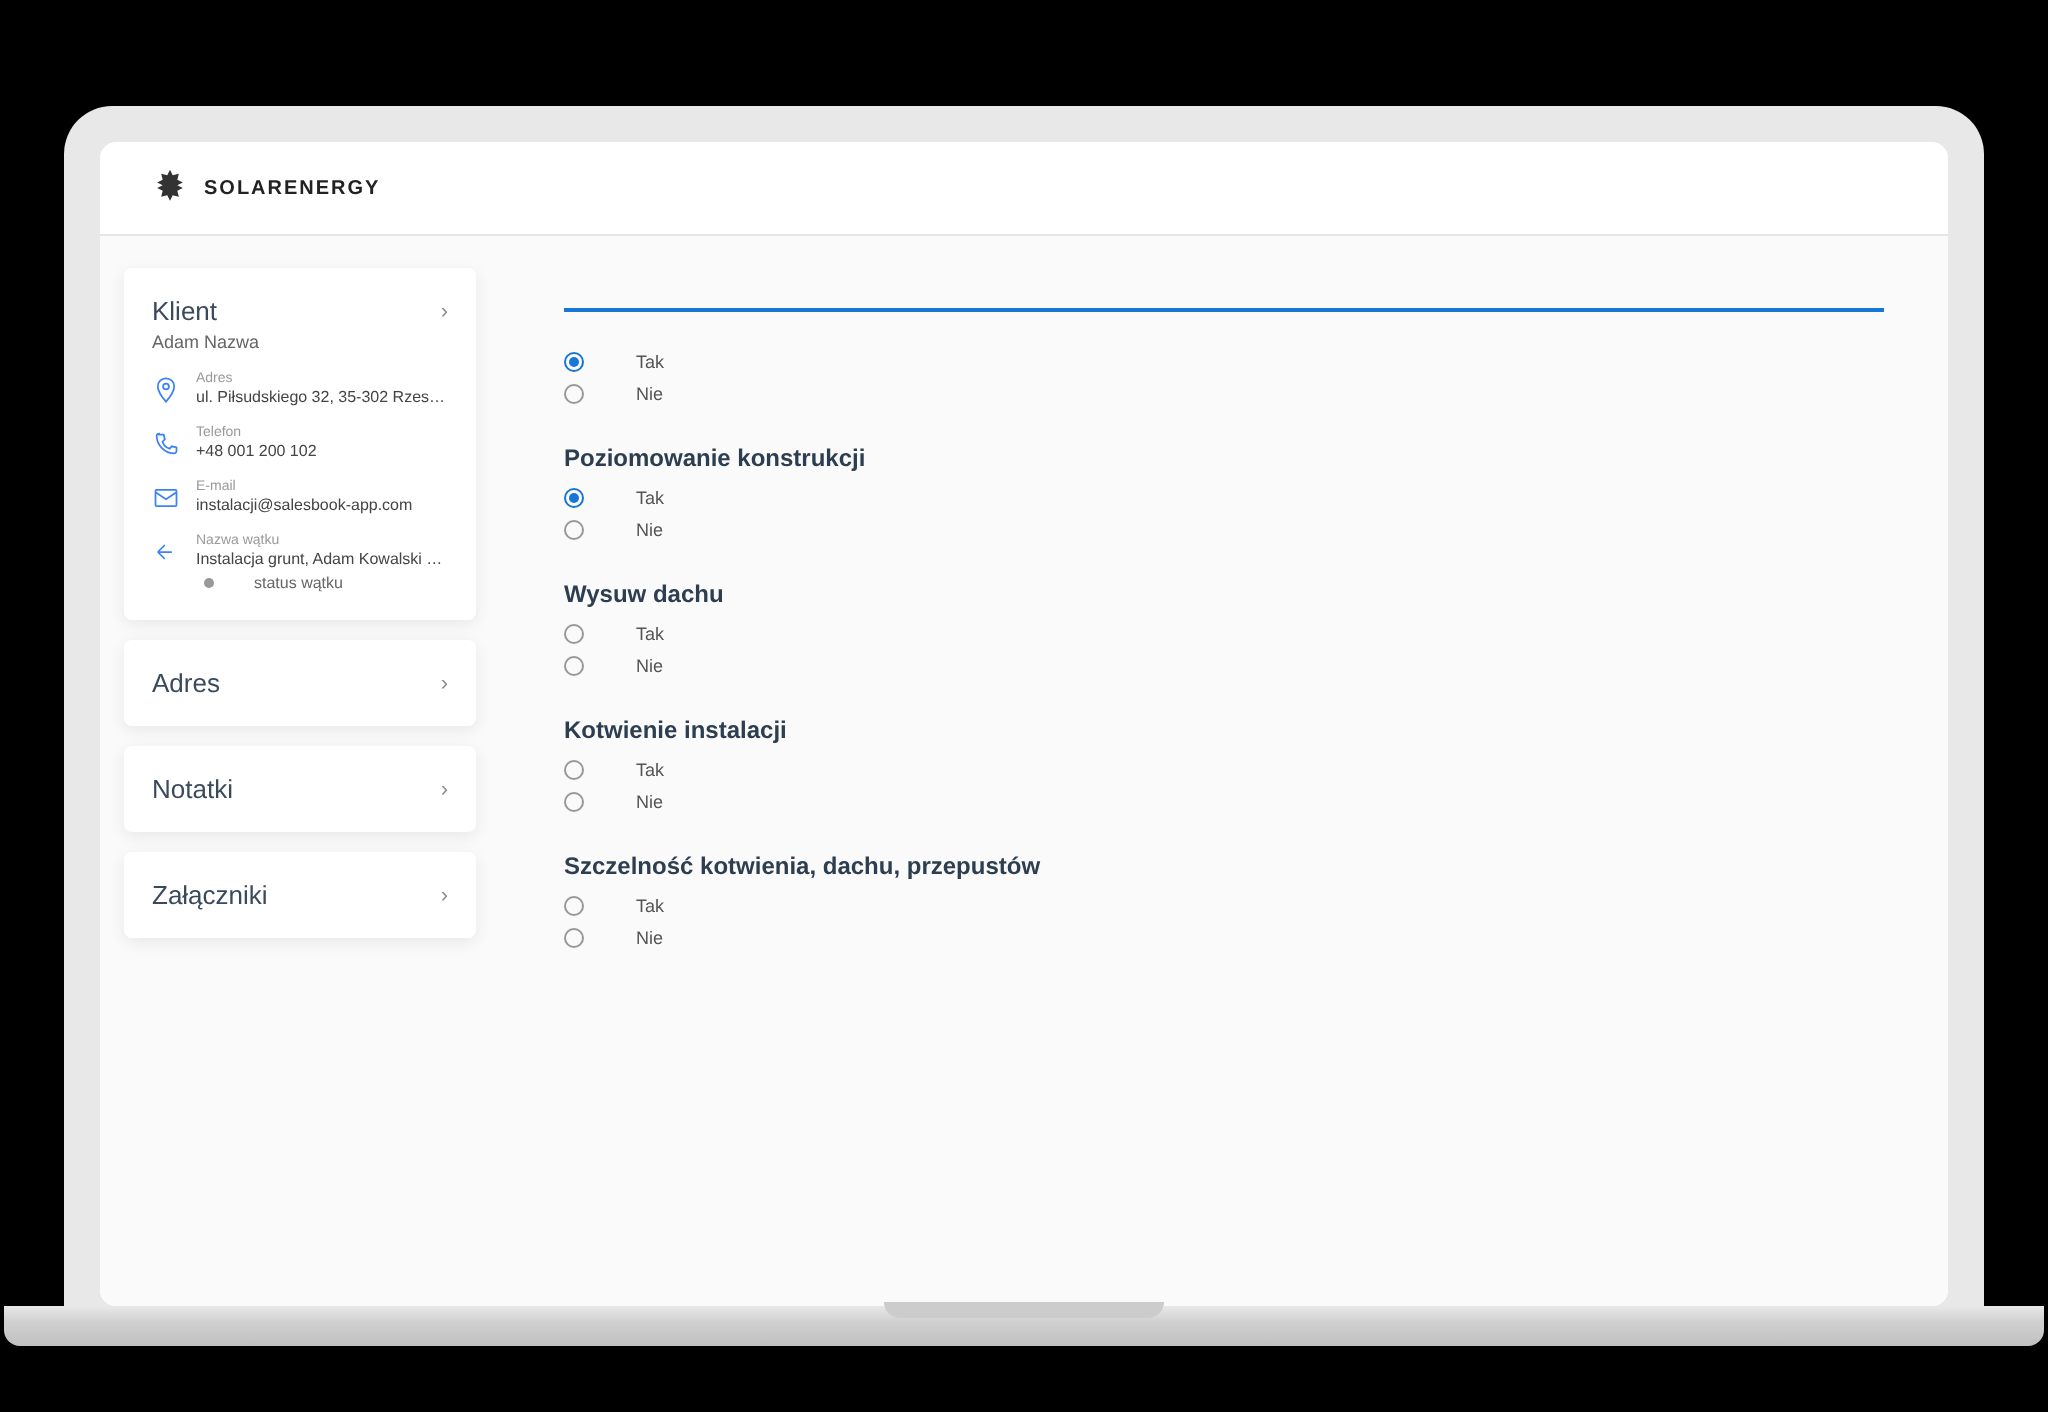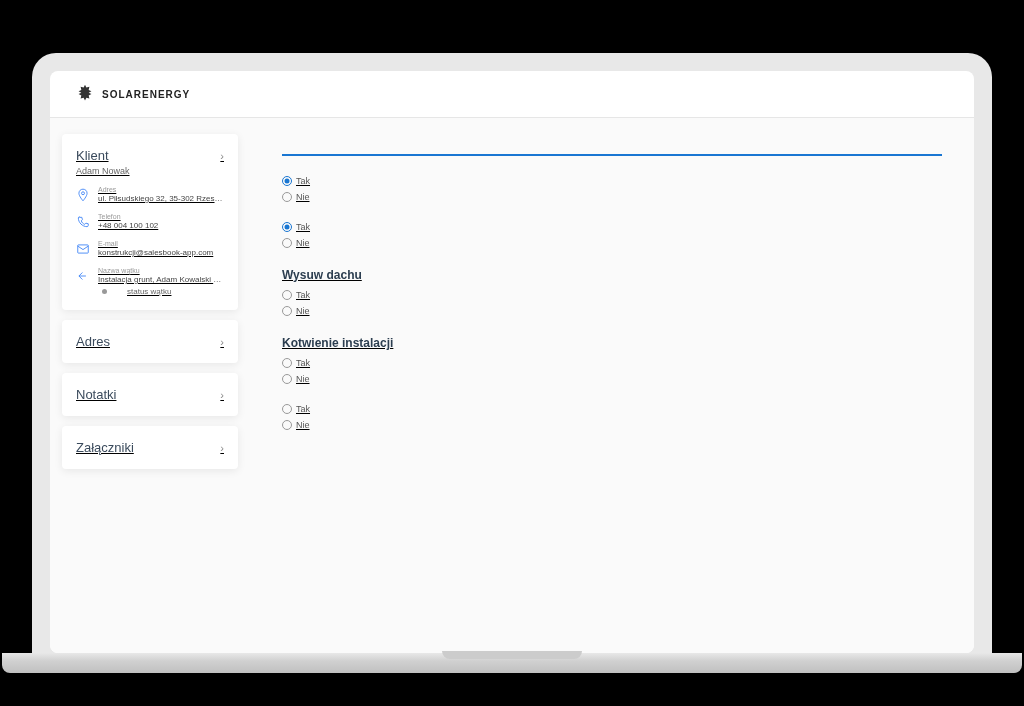--- a/index.html
+++ b/index.html
@@ -70,21 +70,20 @@
       font-size: 10px;
       font-weight: 700;
       letter-spacing: 1px;
       color: #222;
     }
     .content {
       flex: 1;
       display: flex;
       background: #fafafa;
       overflow: hidden;
-      text-decoration: underline;
     }
     .sidebar {
       width: 200px;
       padding: 16px 12px;
       display: flex;
       flex-direction: column;
       gap: 10px;
     }
     .card {
       background: #fff;
@@ -177,21 +176,21 @@
     }
     .question-label {
       font-size: 12px;
       font-weight: 600;
       color: #2c3e50;
       margin-bottom: 8px;
     }
     .radio-opt {
       display: flex;
       align-items: center;
-      gap: 4px;
+      gap: 26px;
       margin-bottom: 6px;
     }
     .radio {
       width: 10px;
       height: 10px;
       border: 1.5px solid #999;
       border-radius: 50%;
       cursor: pointer;
       position: relative;
       flex-shrink: 0;
@@ -232,51 +231,51 @@
 
     <div class="content">
 
       <div class="sidebar">
 
         <div class="card">
           <div class="card-header">
             <span class="card-title">Klient</span>
             <span class="chevron">›</span>
           </div>
-          <div class="client-name">Adam Nowak</div>
+          <div class="client-name">Adam Nazwa</div>
 
           <div class="info-row">
             <svg class="info-icon" viewBox="0 0 24 24" fill="none" stroke="currentColor" stroke-width="1.5">
                 <path d="M12 2C8 2 5 5 5 9c0 5 7 13 7 13s7-8 7-13c0-4-3-7-7-7z"></path>
                 <circle cx="12" cy="9" r="2.5"></circle>
               </svg>
             <div class="info-content">
               <div class="info-label">Adres</div>
               <div class="info-value">ul. Piłsudskiego 32, 35-302 Rzeszów</div>
             </div>
           </div>
 
           <div class="info-row">
             <svg class="info-icon" viewBox="0 0 24 24" fill="none" stroke="currentColor" stroke-width="1.5">
                 <path d="M6 3c-1 0-2 1-2 2 0 8 7 15 15 15 1 0 2-1 2-2v-3l-4-1-2 2c-3-1-5-3-6-6l2-2-1-4H6z"></path>
               </svg>
             <div class="info-content">
               <div class="info-label">Telefon</div>
-              <div class="info-value">+48 004 100 102</div>
+              <div class="info-value">+48 001 200 102</div>
             </div>
           </div>
 
           <div class="info-row">
             <svg class="info-icon" viewBox="0 0 24 24" fill="none" stroke="currentColor" stroke-width="1.5">
                 <rect x="3" y="5" width="18" height="14" rx="1"></rect>
                 <path d="M3 7l9 6 9-6"></path>
               </svg>
             <div class="info-content">
               <div class="info-label">E-mail</div>
-              <div class="info-value">konstrukcji@salesbook-app.com</div>
+              <div class="info-value">instalacji@salesbook-app.com</div>
             </div>
           </div>
 
           <div class="info-row">
             <svg class="info-icon" viewBox="0 0 24 24" fill="none" stroke="currentColor" stroke-width="1.5">
                 <path d="M5 12h12M5 12l6-6M5 12l6 6"></path>
               </svg>
             <div class="info-content">
               <div class="info-label">Nazwa wątku</div>
               <div class="info-value">Instalacja grunt, Adam Kowalski Szc...</div>
@@ -319,20 +318,21 @@
             <span class="radio selected"></span>
             <span class="radio-label">Tak</span>
           </div>
           <div class="radio-opt">
             <span class="radio"></span>
             <span class="radio-label">Nie</span>
           </div>
         </div>
 
         <div class="question">
+          <div class="question-label">Poziomowanie konstrukcji</div>
           <div class="radio-opt">
             <span class="radio selected"></span>
             <span class="radio-label">Tak</span>
           </div>
           <div class="radio-opt">
             <span class="radio"></span>
             <span class="radio-label">Nie</span>
           </div>
         </div>
 
@@ -354,20 +354,21 @@
             <span class="radio"></span>
             <span class="radio-label">Tak</span>
           </div>
           <div class="radio-opt">
             <span class="radio"></span>
             <span class="radio-label">Nie</span>
           </div>
         </div>
 
         <div class="question">
+          <div class="question-label">Szczelność kotwienia, dachu, przepustów</div>
           <div class="radio-opt">
             <span class="radio"></span>
             <span class="radio-label">Tak</span>
           </div>
           <div class="radio-opt">
             <span class="radio"></span>
             <span class="radio-label">Nie</span>
           </div>
         </div>
 

